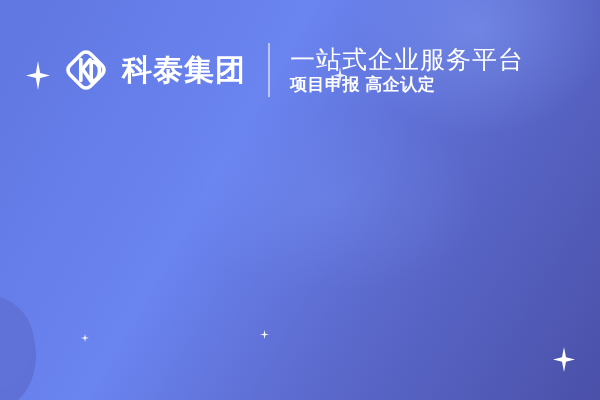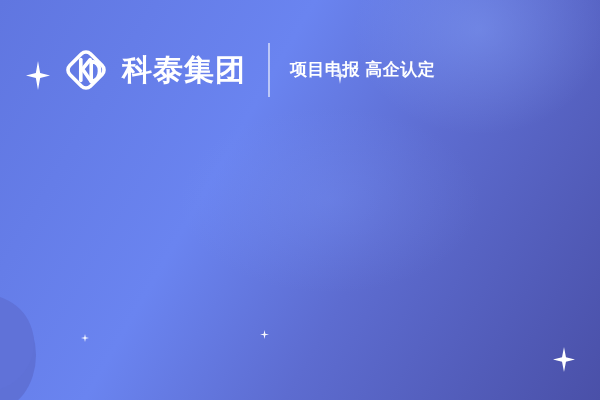--- a/index.html
+++ b/index.html
@@ -218,19 +218,20 @@
       </svg>
 
       <div id="brand-text">
         <div id="brand-name">科泰集团</div>
       </div>
     </div>
 
     <div id="header-divider"></div>
 
     <div id="header-taglines">
+      <div id="tagline-main">一站式企业服务平台</div>
       <div id="tagline-sub">项目申报 高企认定</div>
     </div>
 
   </div>
 
 
 </div>
 
 </body></html>

